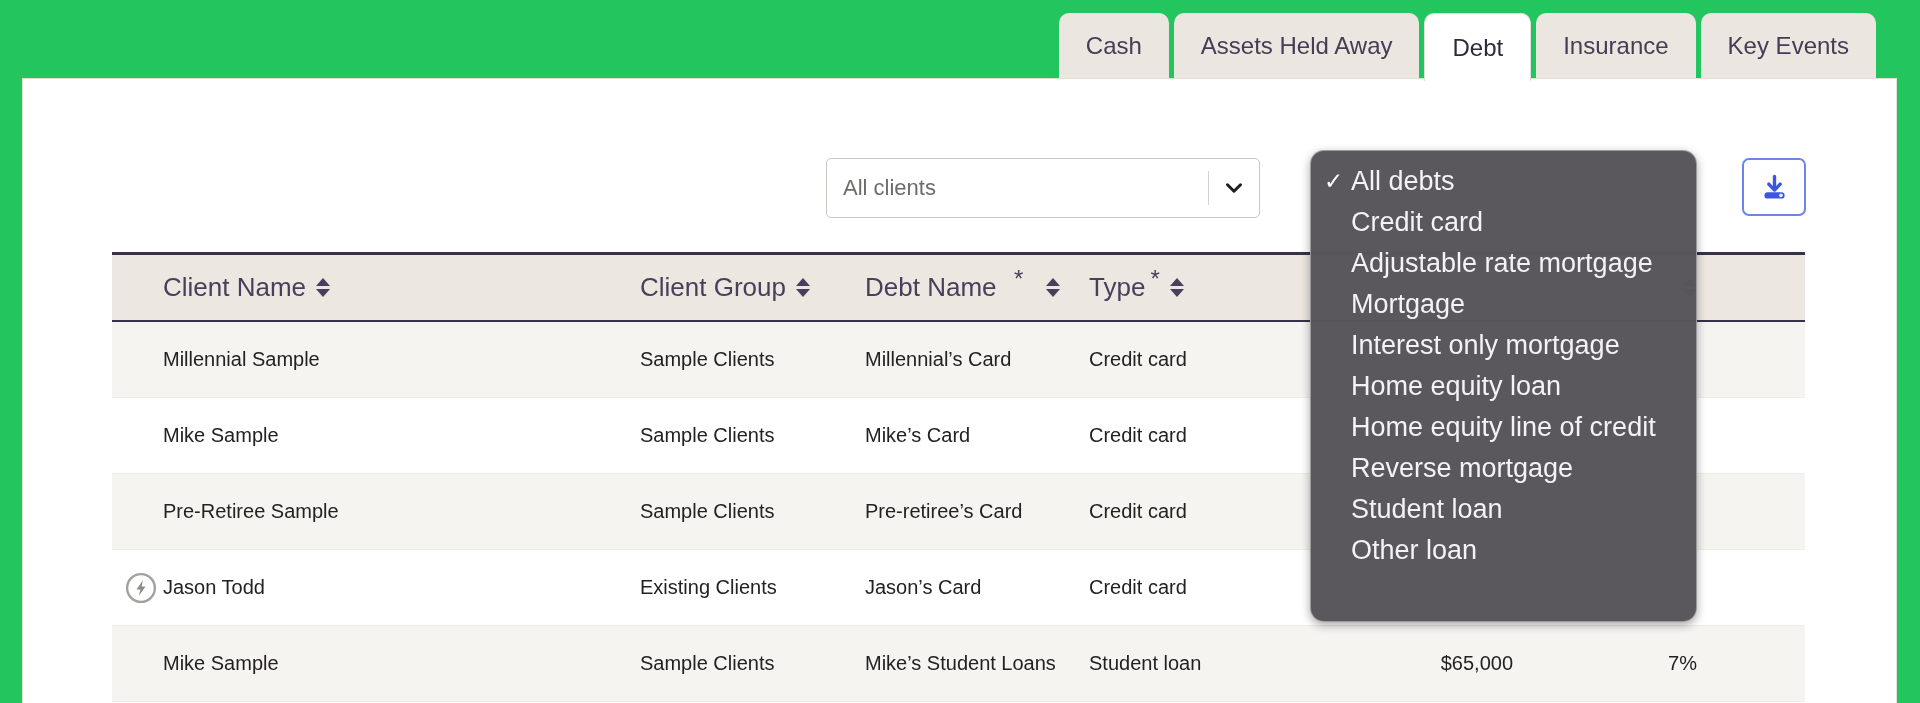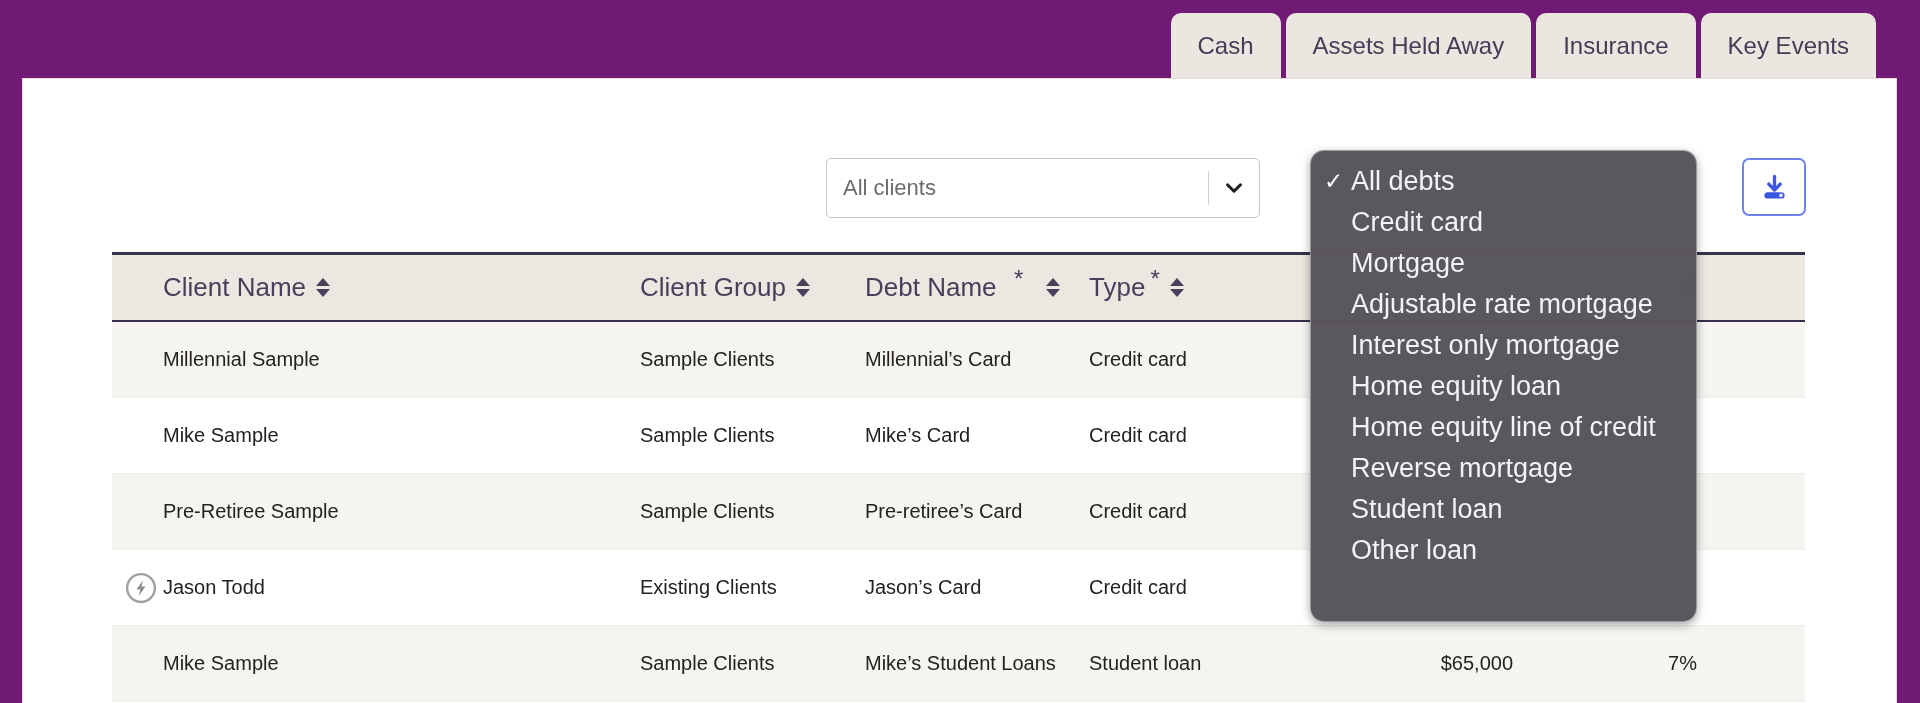--- a/index.html
+++ b/index.html
@@ -1,18 +1,18 @@
 <!DOCTYPE html>
 <html><head>
 <meta charset="utf-8">
 <style>
   * { margin:0; padding:0; box-sizing:border-box; }
   html,body { width:1920px; height:703px; overflow:hidden; background:#ffffff;
               font-family:"Liberation Sans", sans-serif; }
-  .page { position:relative; width:1920px; height:703px; background:#701a75; }
+  .page { position:relative; width:1920px; height:703px; background:#22c55e; }
 
   
   .tab-bar { position:absolute; top:13px; right:44px; height:65px;
              display:flex; align-items:flex-end; gap:5px; z-index:6; }
   .tab { height:65px; display:flex; align-items:center; justify-content:center;
          padding:0 27px; font-size:24px; color:#473b55; background:#ebe6e0;
          border-radius:10px 10px 0 0; cursor:pointer; white-space:nowrap; }
   .tab.active { background:#ffffff; border:1px solid #e4ded6; border-bottom:none;
                 height:68px; margin-bottom:-3px; z-index:7; color:#2f2a38; }
 
@@ -73,20 +73,21 @@
   .mlabel { flex:1; }
 </style>
 </head>
 <body>
 
 <div class="page">
 
   <div class="tab-bar">
       <div class="tab">Cash</div>
       <div class="tab">Assets Held Away</div>
+      <div class="tab active">Debt</div>
       <div class="tab">Insurance</div>
       <div class="tab">Key Events</div>
     </div>
 
   <div class="card"></div>
 
   <div class="select">
     <span class="select-value">All clients</span>
     <span class="select-divider"></span>
     <svg class="chev" viewBox="0 0 24 24" fill="none">
@@ -198,28 +199,28 @@
       <div class="mitem">
         <span class="mcheck">✓</span>
         <span class="mlabel">All debts</span>
       </div>
       <div class="mitem">
         <span class="mcheck"></span>
         <span class="mlabel">Credit card</span>
       </div>
       <div class="mitem">
         <span class="mcheck"></span>
+        <span class="mlabel">Adjustable rate mortgage</span>
+      </div>
+      <div class="mitem">
+        <span class="mcheck"></span>
         <span class="mlabel">Mortgage</span>
       </div>
       <div class="mitem">
         <span class="mcheck"></span>
-        <span class="mlabel">Adjustable rate mortgage</span>
-      </div>
-      <div class="mitem">
-        <span class="mcheck"></span>
         <span class="mlabel">Interest only mortgage</span>
       </div>
       <div class="mitem">
         <span class="mcheck"></span>
         <span class="mlabel">Home equity loan</span>
       </div>
       <div class="mitem">
         <span class="mcheck"></span>
         <span class="mlabel">Home equity line of credit</span>
       </div>

